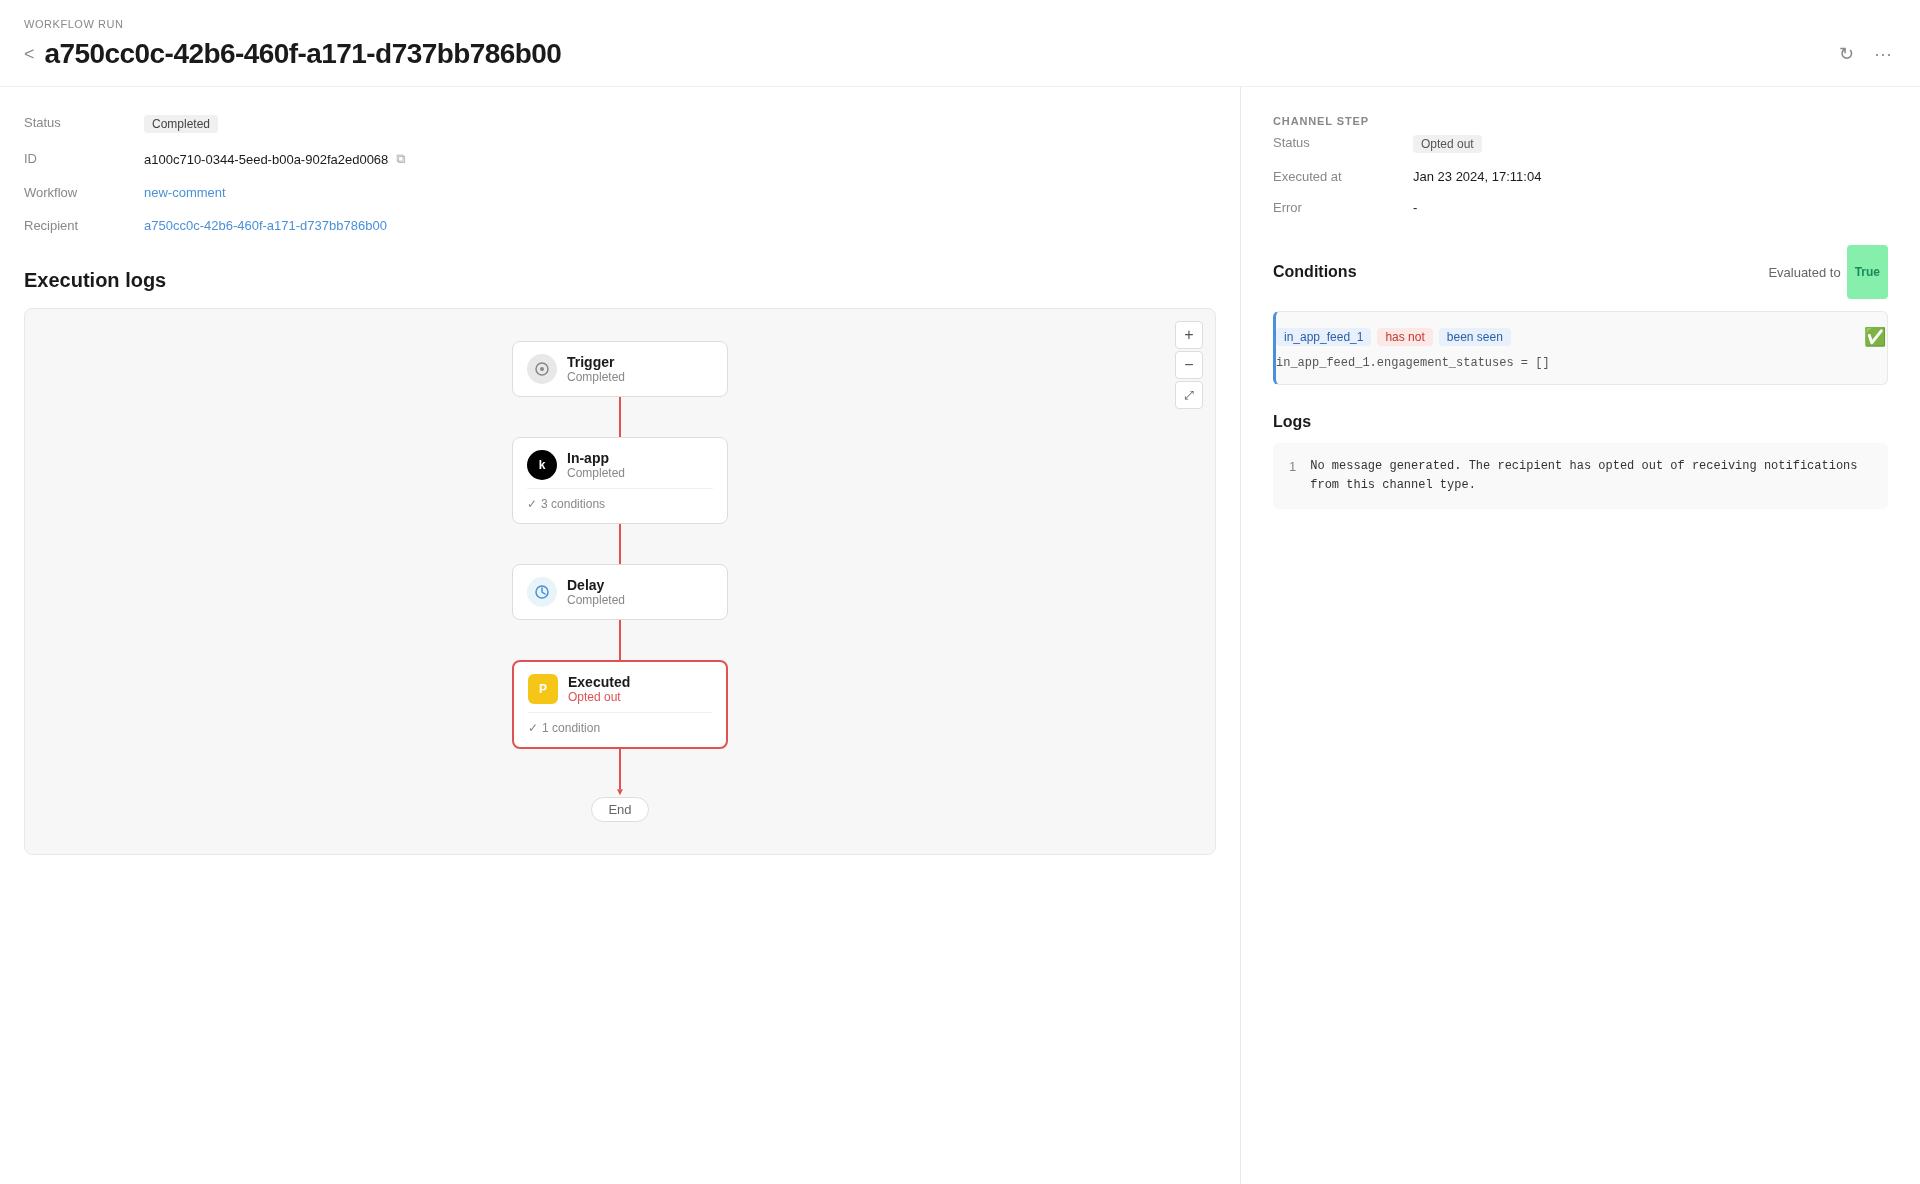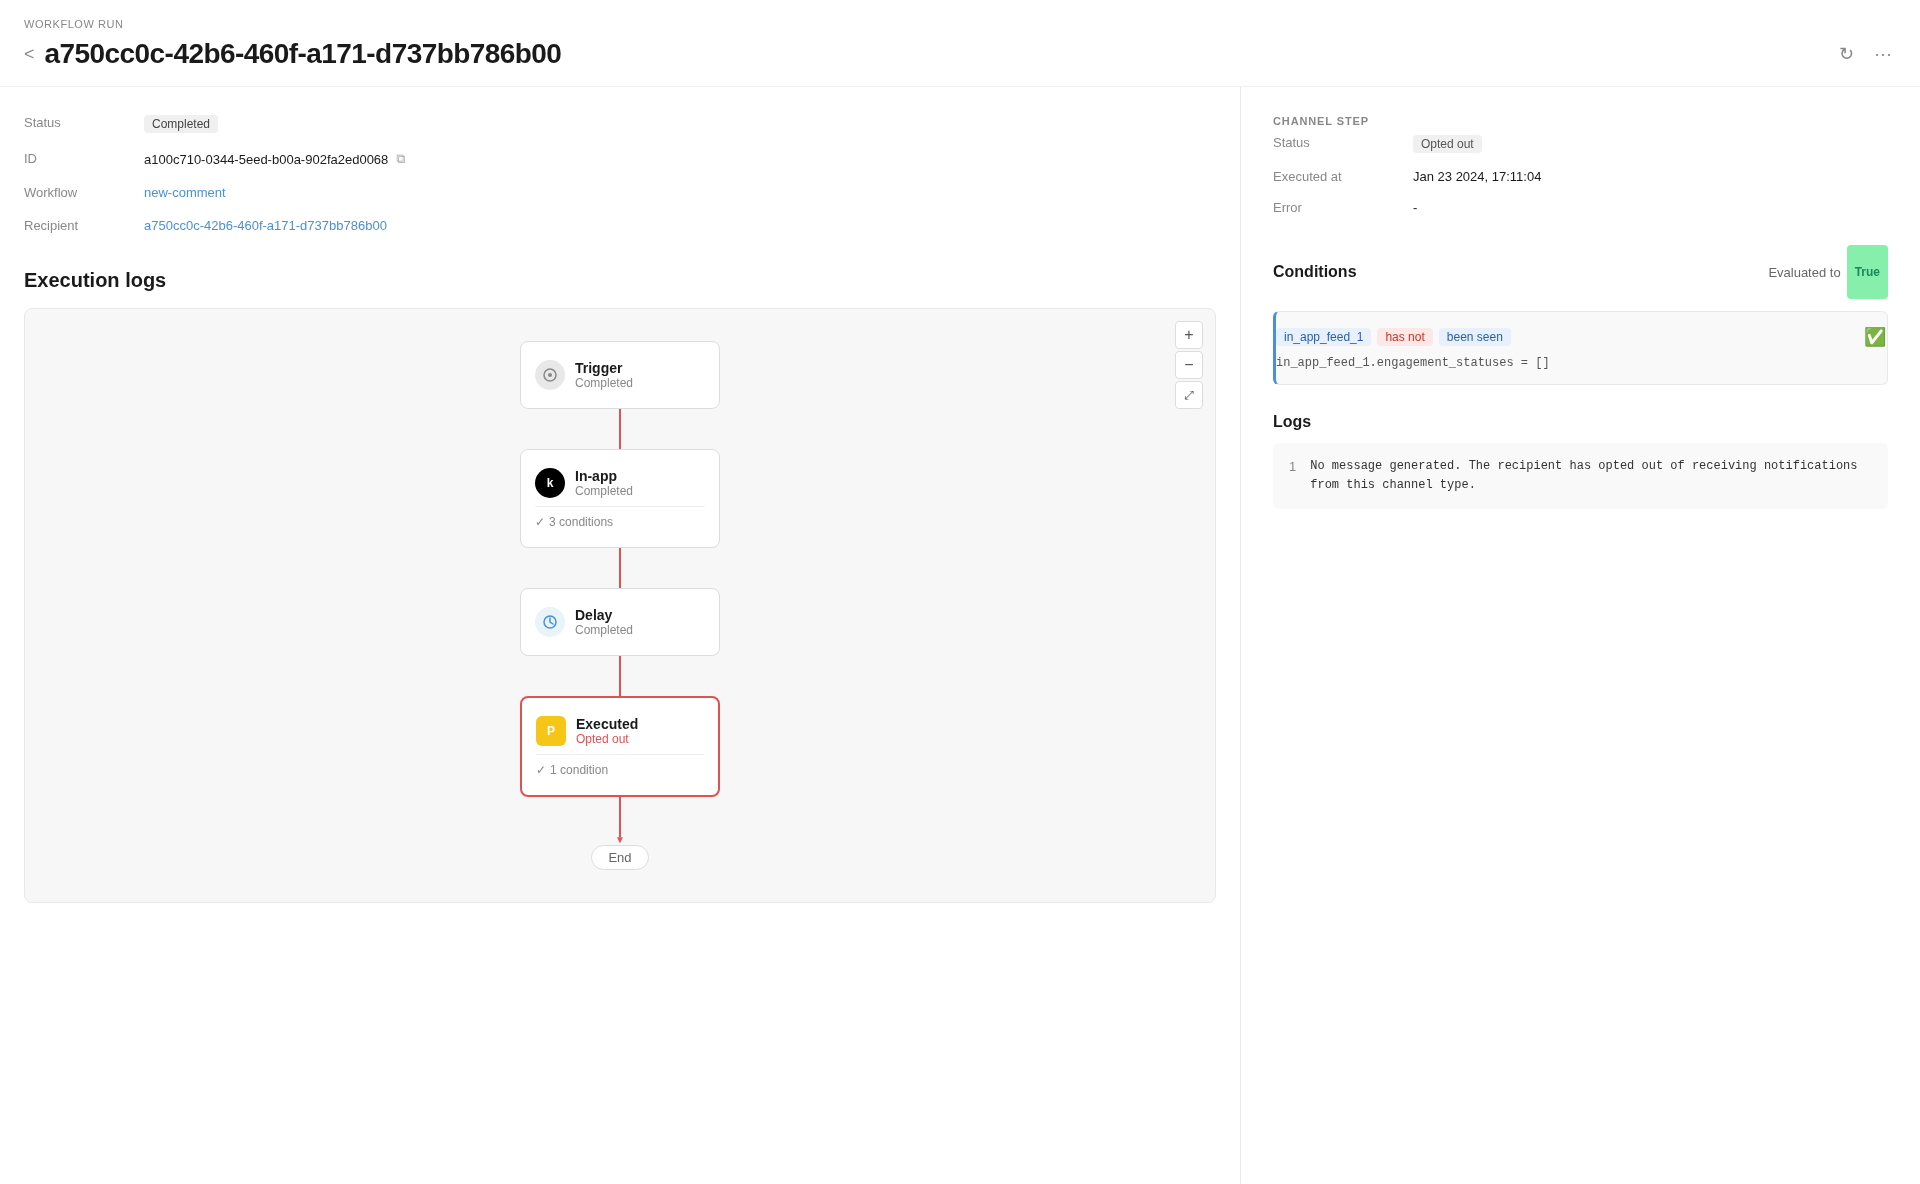--- a/index.html
+++ b/index.html
@@ -26,21 +26,21 @@
     .copy-icon { color: #aaa; cursor: pointer; font-size: 13px; }
 
     .execution-logs-title { font-size: 20px; font-weight: 700; margin-bottom: 16px; }
 
     .flow-canvas { background: #f7f7f8; border: 1px solid #e8e8e8; border-radius: 8px; position: relative; min-height: 520px; overflow: hidden; }
     .flow-controls { position: absolute; top: 12px; right: 12px; display: flex; flex-direction: column; gap: 2px; z-index: 10; }
     .flow-ctrl-btn { width: 28px; height: 28px; background: #fff; border: 1px solid #ddd; border-radius: 4px; cursor: pointer; display: flex; align-items: center; justify-content: center; font-size: 16px; color: #555; }
 
     .flow-inner { display: flex; flex-direction: column; align-items: center; padding: 32px 0 32px; gap: 0; }
 
-    .flow-node { background: #fff; border: 1px solid #ddd; border-radius: 8px; width: 200px; padding: 18px 14px; position: relative; }
+    .flow-node { background: #fff; border: 1px solid #ddd; border-radius: 8px; width: 216px; padding: 12px 14px; position: relative; }
     .flow-node.selected { border-color: #e05252; border-width: 2px; }
     .flow-node-header { display: flex; align-items: center; gap: 10px; }
     .node-icon { width: 30px; height: 30px; border-radius: 50%; display: flex; align-items: center; justify-content: center; font-size: 14px; font-weight: 700; flex-shrink: 0; }
     .node-icon.trigger-icon { background: #e8e8e8; color: #555; }
     .node-icon.inapp-icon { background: #000; color: #fff; font-size: 12px; font-weight: 900; }
     .node-icon.delay-icon { background: #e8f4f8; color: #4a90d9; }
     .node-icon.postmark-icon { background: #f5c518; color: #fff; font-size: 12px; font-weight: 900; border-radius: 6px; }
     .node-title { font-size: 14px; font-weight: 600; }
     .node-subtitle { font-size: 12px; color: #888; }
     .node-conditions { font-size: 12px; color: #888; margin-top: 8px; padding-top: 8px; border-top: 1px solid #f0f0f0; display: flex; align-items: center; gap: 4px; }

